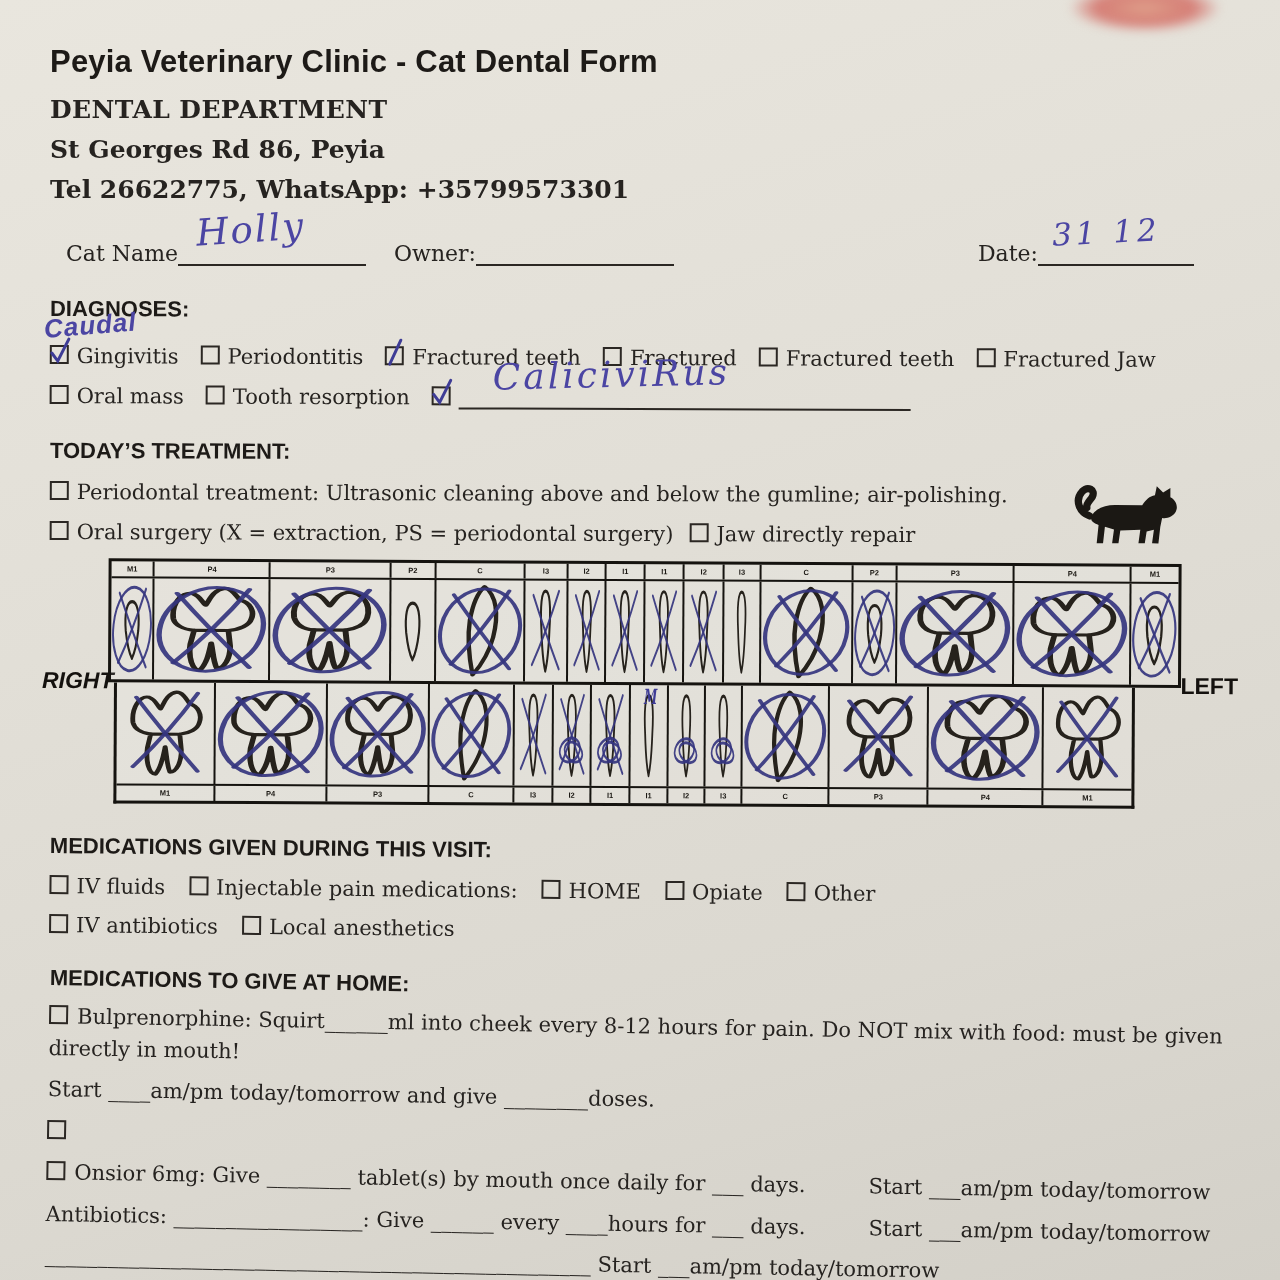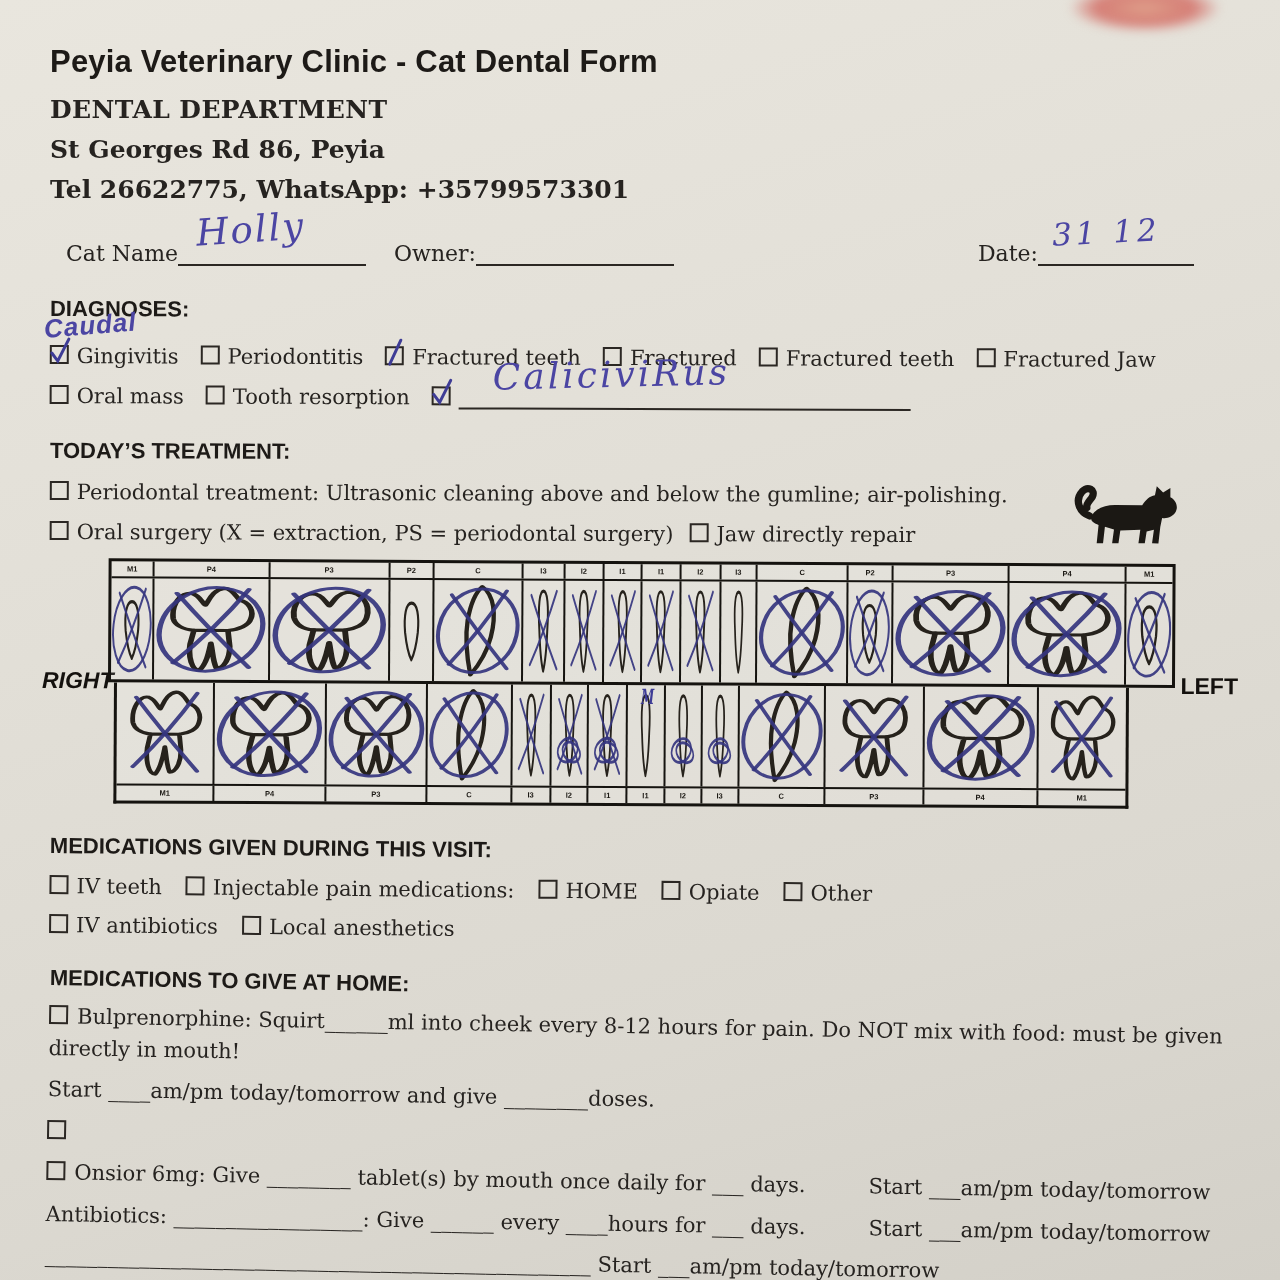--- a/index.html
+++ b/index.html
@@ -38,21 +38,21 @@
   .cb svg.penmark{position:absolute;left:-4px;top:-12px;width:26px;height:32px;overflow:visible;}
   .penmark path{stroke:#3e3c96;stroke-width:3;fill:none;stroke-linecap:round;}
 
   .treat{margin:30px 0 0 8px;position:relative;transform:rotate(.2deg);transform-origin:0 0;}
   .treat-line{margin-top:16px;font-size:21px;}
   .cat-icon{position:absolute;right:52px;top:36px;width:118px;height:82px;}
 
   .chart-wrap{display:flex;align-items:center;margin:14px 0 0 0;transform:rotate(.3deg);transform-origin:0 50%;}
   .side-label{font-family:"Liberation Sans","DejaVu Sans",sans-serif;font-weight:700;font-size:23px;color:#14110e;}
   .side-label.r{width:66px;font-style:italic;}
-  .side-label.l{margin-left:6px;}
+  .side-label.l{}
   .chart{flex:1;}
   .chart-upper{border:3px solid #15130f;background:rgba(255,255,255,.12);}
   .chart-lower{border:3px solid #15130f;border-top:none;margin-left:6px;margin-right:46px;background:rgba(255,255,255,.12);}
   .labels-row{display:flex;height:15px;}
   .labels-row.top{border-bottom:2px solid #15130f;}
   .labels-row.bottom{border-top:2px solid #15130f;}
   .label-cell{flex-basis:0;display:flex;align-items:center;justify-content:center;
     font-family:"Liberation Sans","DejaVu Sans",sans-serif;font-size:7.5px;font-weight:700;color:#1c1914;
     border-left:2px solid #15130f;overflow:hidden;}
   .labels-row .label-cell:first-child{border-left:none;}
@@ -415,21 +415,21 @@
             <div class="label-cell" style="flex-grow: 87;">M1</div>
           </div>
       </div>
     </div>
     <div class="side-label l">LEFT</div>
   </div>
 
   <div class="meds">
     <div class="sect-head">MEDICATIONS GIVEN DURING THIS VISIT:</div>
     <div class="meds-row">
-      <span class="diag-item"><span class="cb"></span><span>IV teeth</span></span>
+      <span class="diag-item"><span class="cb"></span><span>IV fluids</span></span>
       <span class="diag-item"><span class="cb"></span><span>Injectable pain medications:</span></span>
       <span class="diag-item"><span class="cb"></span><span>HOME</span></span>
       <span class="diag-item"><span class="cb"></span><span>Opiate</span></span>
       <span class="diag-item"><span class="cb"></span><span>Other</span></span>
     </div>
     <div class="meds-row">
       <span class="diag-item"><span class="cb"></span><span>IV antibiotics</span></span>
       <span class="diag-item"><span class="cb"></span><span>Local anesthetics</span></span>
     </div>
   </div>

